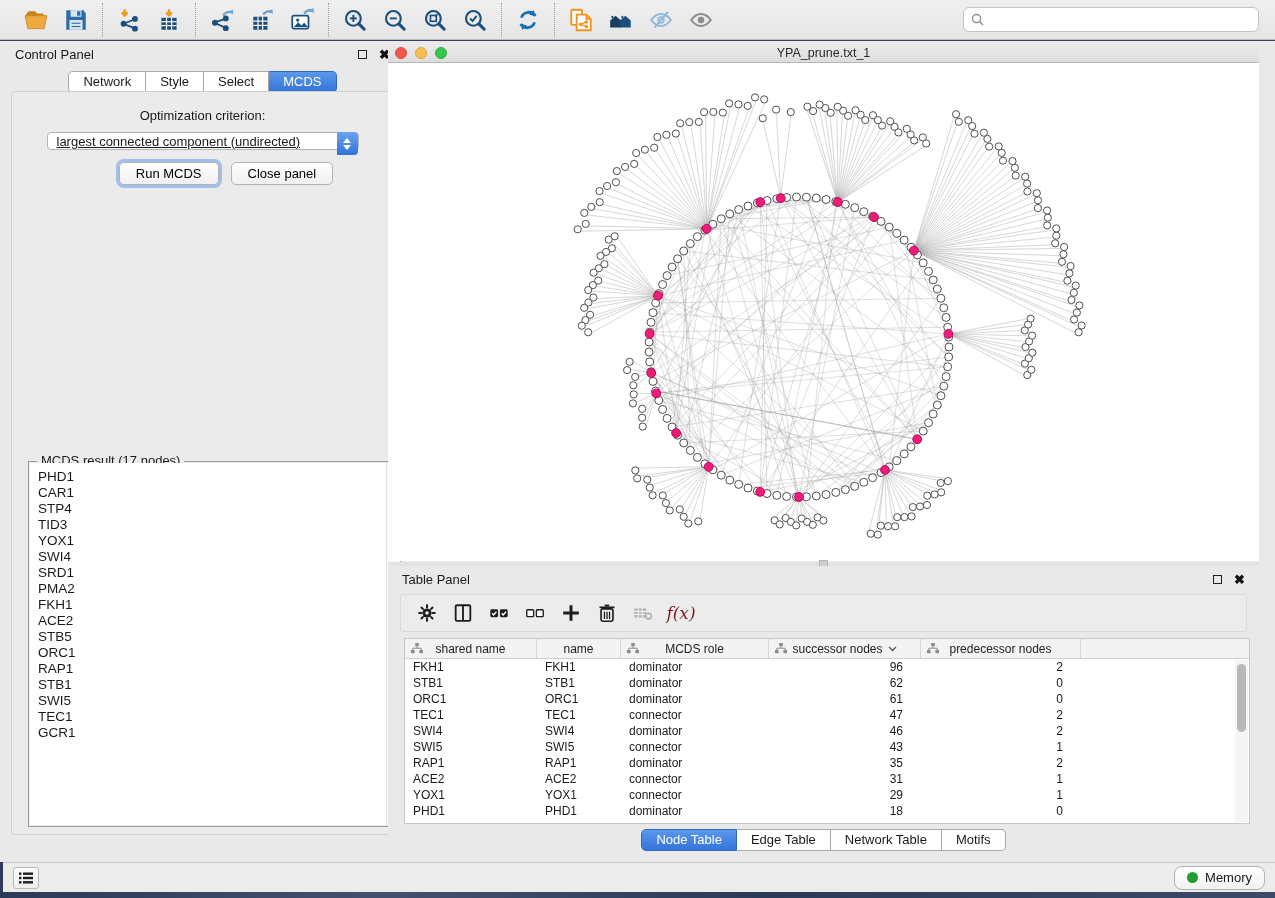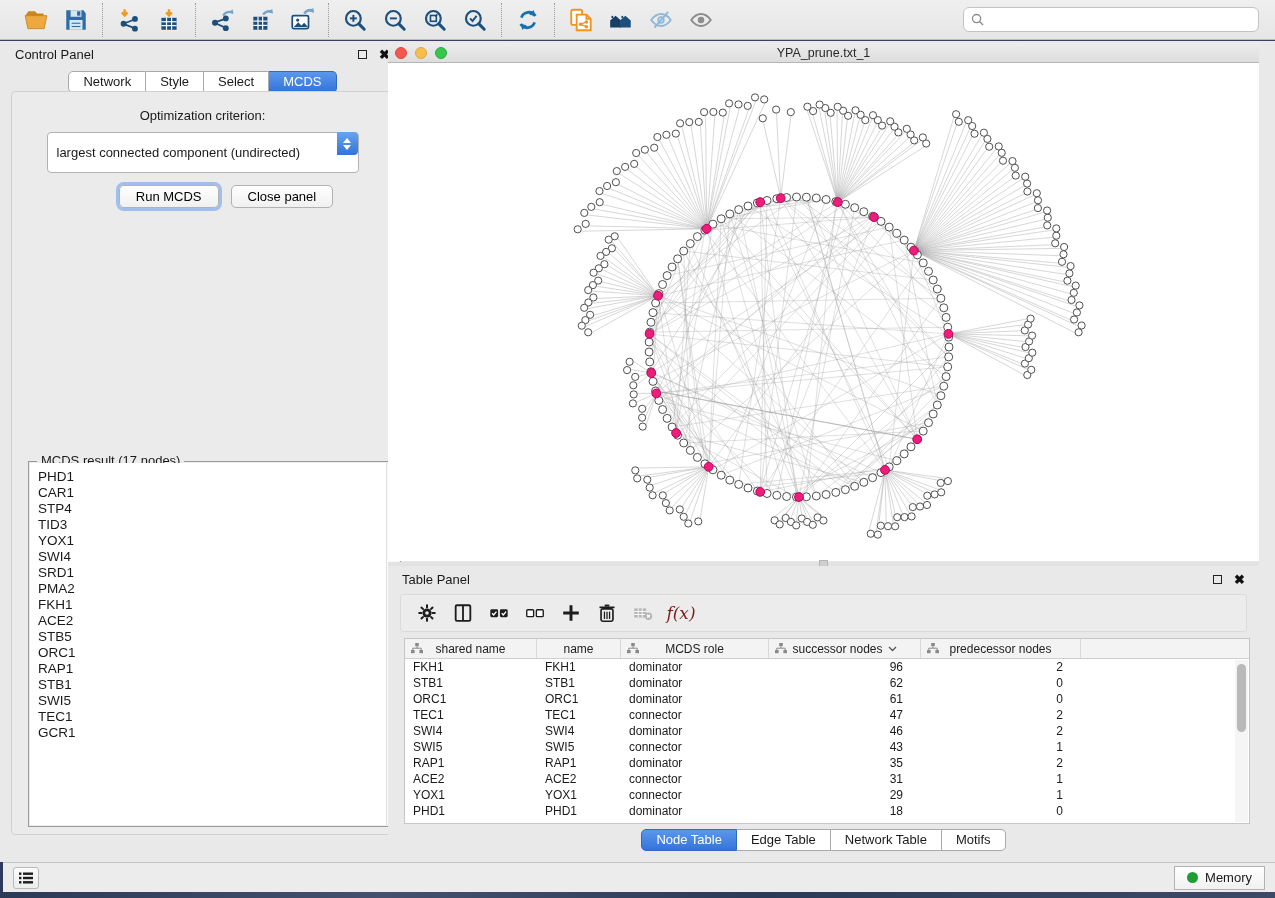--- a/index.html
+++ b/index.html
@@ -35,22 +35,22 @@
   .seg-tabs { position:absolute; left:0; top:30px; width:100%; display:flex; justify-content:center; }
   .seg { height:22px; line-height:20px; padding:0 14px; background:#fff; border:1px solid #a9a9a9; border-left:none;
     font-size:13px; cursor:pointer; color:#1a1a1a; }
   .seg:first-child { border-left:1px solid #a9a9a9; border-radius:5px 0 0 5px; }
   .seg:last-child { border-radius:0 5px 5px 0; }
   .seg.selected { background:linear-gradient(#5b98ec,#3374d9); border-color:#3068c4; color:#fff; }
 
   .mcds-pane { position:absolute; left:8px; top:50px; width:383px; height:744px;
     background:#ebebeb; border:1px solid #d0d0d0; border-radius:4px; }
   .crit-label { text-align:center; margin-top:16px; font-size:13px; }
-  .dropdown { position:relative; margin:9px auto 8px; width:312px; height:41px; background:#fff;
-    border:1px solid #b2b2b2; border-radius:4px; display:flex; align-items:center; padding-left:9px; cursor:pointer; }
+  .dropdown { position:relative; margin:9px auto 8px; width:312px; height:18px; background:#fff;
+    border:1px solid #b2b2b2; border-radius:4px; display:flex; align-items:center; padding-left:9px; cursor:pointer;text-decoration:underline; }
   .dropdown .val { font-size:13px; }
   .dd-step { position:absolute; right:0; top:-1px; width:21px; height:23px; border-radius:0 4px 4px 0;
     background:linear-gradient(#6aa4ee,#3173d8); display:flex; flex-direction:column; align-items:center; justify-content:center; gap:2px; }
   .dd-step .up { width:0; height:0; border-left:4px solid transparent; border-right:4px solid transparent; border-bottom:5px solid #fff; }
   .dd-step .dn { width:0; height:0; border-left:4px solid transparent; border-right:4px solid transparent; border-top:5px solid #fff; }
   .btn-row { margin-top:12px; display:flex; justify-content:center; gap:12px; }
   .mac-btn { height:23px; padding:0 16px; background:linear-gradient(#ffffff,#f0f0f0); border:1px solid #b2b2b2;
     border-radius:5px; font-size:13px; font-family:"Liberation Sans",sans-serif; cursor:pointer; }
   .mac-btn.focused { box-shadow:0 0 0 3px rgba(98,155,234,0.55);margin-left:47px; }
 
@@ -98,21 +98,21 @@
   .tbl-thumb { position:absolute; right:2px; top:4px; width:9px; height:68px; background:#b9b9b9; border-radius:5px; cursor:pointer; }
 
   .tp-tabs { position:absolute; left:0; right:0; top:263px; display:flex; justify-content:center; }
 
   
   .statusbar { position:absolute; left:3px; top:862px; width:1272px; height:30px; background:#ececec;
     border-top:1px solid #c4c4c4; display:flex; align-items:center; padding:0 10px; }
   .list-btn { width:26px; height:22px; background:linear-gradient(#fbfbfb,#ededed); border:1px solid #b9b9b9;
     border-radius:3px; display:flex; align-items:center; justify-content:center; cursor:pointer; }
   .status-sp { flex:1; }
-  .memory-btn { height:24px; background:linear-gradient(#ffffff,#f1f1f1); border:1px solid #b2b2b2; border-radius:0;
+  .memory-btn { height:24px; background:linear-gradient(#ffffff,#f1f1f1); border:1px solid #b2b2b2; border-radius:8px;
     display:flex; align-items:center; gap:7px; padding:0 12px; font-size:13px; cursor:pointer; }
   .mem-dot { width:11px; height:11px; border-radius:50%; background:#1f9c32; }
   .wall-bottom { position:absolute; left:0; top:892px; width:1275px; height:6px;
     background:linear-gradient(90deg,#2b3a57,#44506e 30%,#2b3a57 60%,#3c4a68); }
 </style>
 </head>
 <body>
 
 <div class="toolbar">
   <div class="tb-group">

